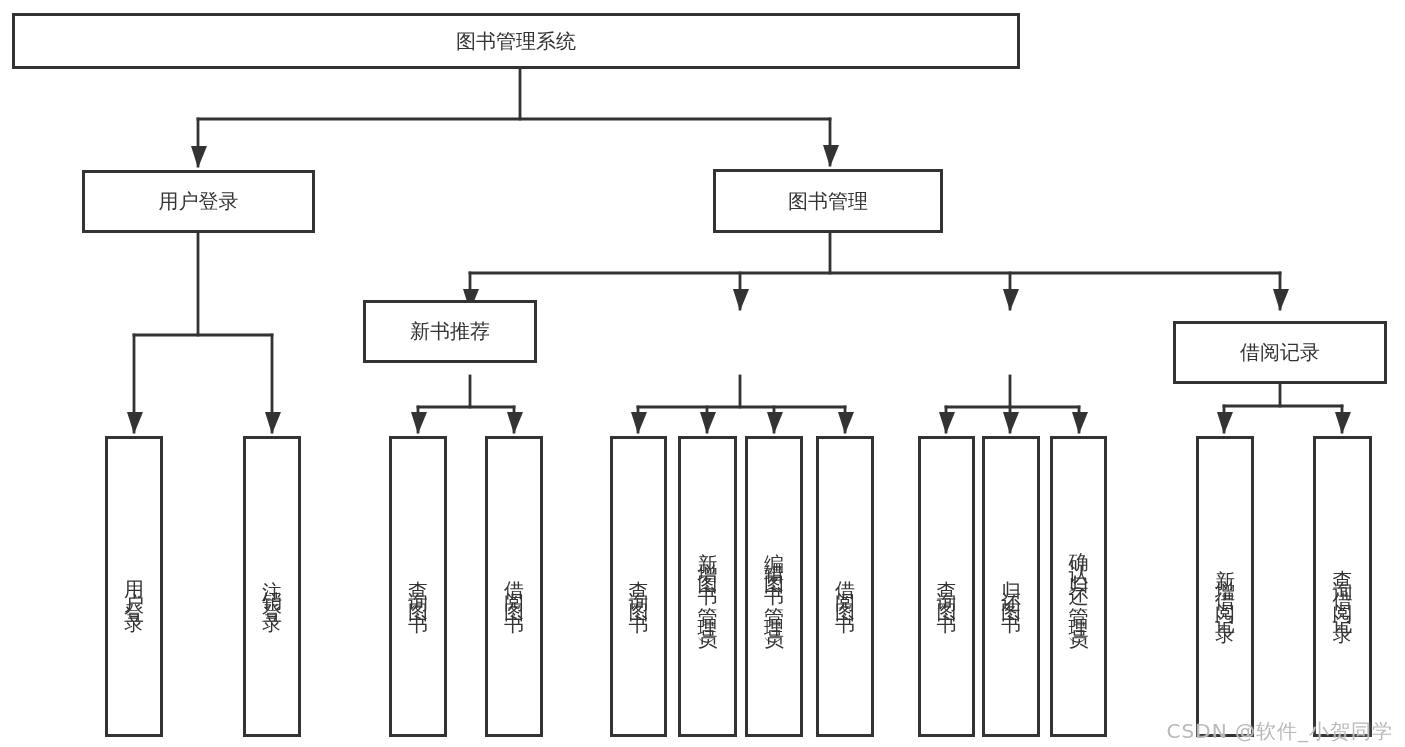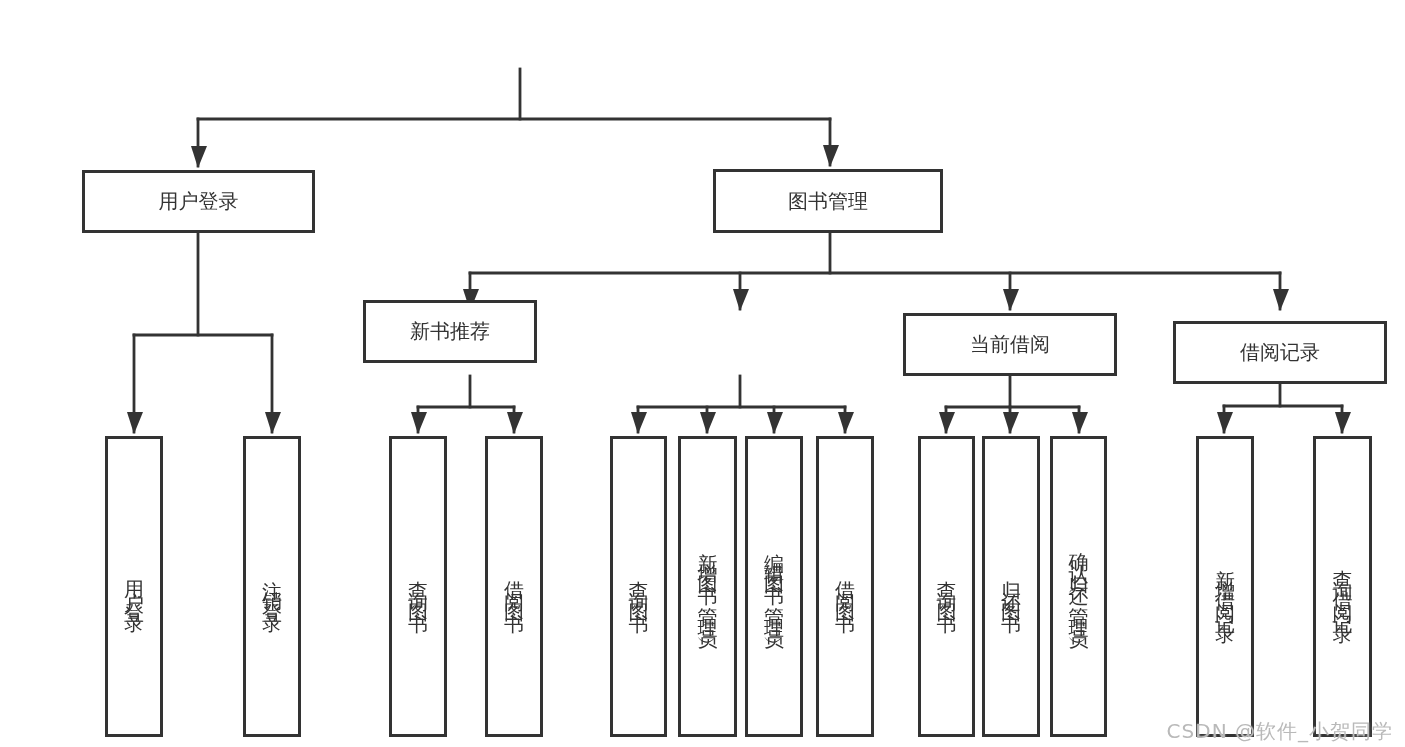--- a/index.html
+++ b/index.html
@@ -128,33 +128,33 @@
     <line x1="946" y1="407" x2="946" y2="432" marker-end="url(#arrow)"></line>
     <line x1="1010" y1="407" x2="1010" y2="432" marker-end="url(#arrow)"></line>
     <line x1="1079" y1="407" x2="1079" y2="432" marker-end="url(#arrow)"></line>
 
     <line x1="1280" y1="376" x2="1280" y2="406"></line>
     <line x1="1224" y1="406" x2="1342" y2="406"></line>
     <line x1="1224" y1="406" x2="1224" y2="432" marker-end="url(#arrow)"></line>
     <line x1="1342" y1="406" x2="1342" y2="432" marker-end="url(#arrow)"></line>
   </svg>
 
+  <div class="node hnode" id="root">
+    <span>图书管理系统</span>
+  </div>
 
   <div class="node hnode" id="user-login">
     <span>用户登录</span>
   </div>
   <div class="node hnode" id="book-mgmt">
     <span>图书管理</span>
   </div>
 
   <div class="node hnode" id="new-book-rec">
     <span>新书推荐</span>
-  </div>
-  <div class="node hnode" id="current-borrow">
-    <span>当前借阅</span>
   </div>
   <div class="node hnode" id="borrow-records">
     <span>借阅记录</span>
   </div>
 
   <div class="node vnode leaf" id="leaf-user-login">
     <span>用户登录</span>
   </div>
   <div class="node vnode leaf" id="leaf-logout">
     <span>注销登录</span>

